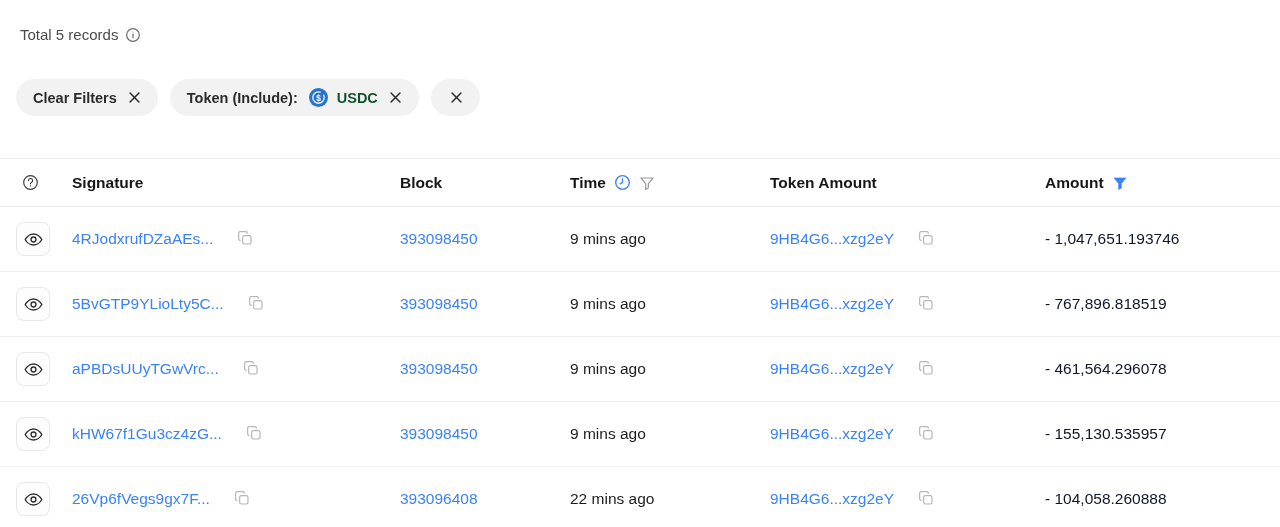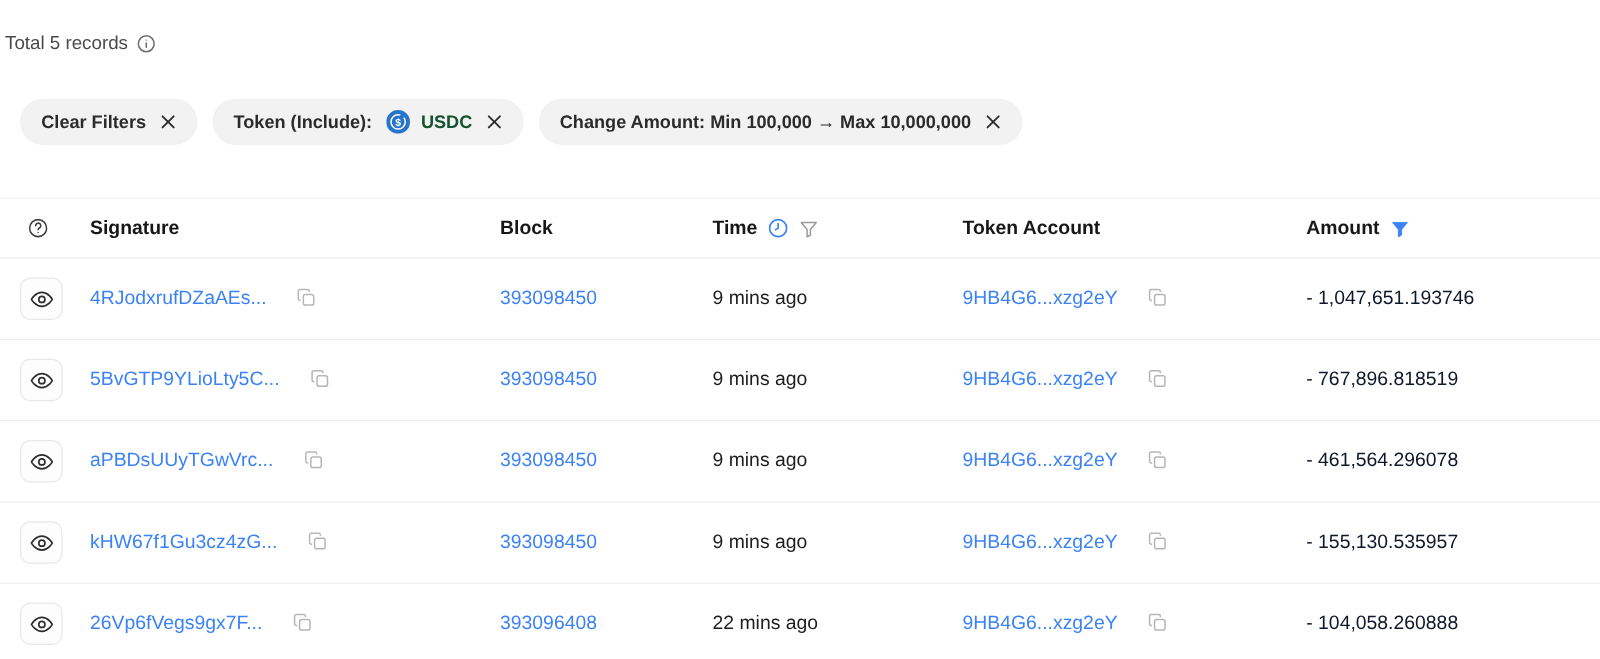--- a/index.html
+++ b/index.html
@@ -1,21 +1,21 @@
 <!DOCTYPE html>
 <html><head>
 <meta charset="utf-8">
 <style>
   * { box-sizing: border-box; margin: 0; padding: 0; }
   html, body { background: #ffffff; }
   body { font-family: "Liberation Sans", sans-serif; }
   .page { width: 1280px; height: 527px; background: #ffffff; overflow: hidden; position: relative; }
 
   
-  .total-row { padding: 26px 4px 0; display: flex; align-items: center; gap: 7px; color: #4a4a4a; font-size: 15px; }
+  .total-row { padding: 26px 20px 0; display: flex; align-items: center; gap: 7px; color: #4a4a4a; font-size: 15px; }
   .total-row .ico { display: inline-flex; align-items: center; }
 
   
   .chips-row { display: flex; align-items: center; gap: 12px; margin: 36px 16px 0; }
   .chip { display: inline-flex; align-items: center; gap: 9px; background: #f2f2f3; border-radius: 19px; height: 37px; padding: 0 17px; font-size: 14.5px; font-weight: 700; color: #2b2b2b; cursor: pointer; white-space: nowrap; }
   .chip .close { display: inline-flex; align-items: center; margin-left: 2px; cursor: pointer; }
   .chip .token-sym { color: #14532d; font-weight: 700; }
   .chip .usdc { display: inline-flex; align-items: center; margin-left: 2px; }
 
   
@@ -72,21 +72,20 @@
       <span class="token-sym">USDC</span>
       <span class="close">
         <svg width="13" height="13" viewBox="0 0 14 14" stroke="#2b2b2b" stroke-width="1.6" stroke-linecap="round">
             <line x1="2.2" y1="2.2" x2="11.8" y2="11.8"></line>
             <line x1="11.8" y1="2.2" x2="2.2" y2="11.8"></line>
           </svg>
       </span>
     </div>
 
     <div class="chip">
-      <span>Change Amount: Min 100,000 → Max 10,000,000</span>
       <span class="close">
         <svg width="13" height="13" viewBox="0 0 14 14" stroke="#2b2b2b" stroke-width="1.6" stroke-linecap="round">
             <line x1="2.2" y1="2.2" x2="11.8" y2="11.8"></line>
             <line x1="11.8" y1="2.2" x2="2.2" y2="11.8"></line>
           </svg>
       </span>
     </div>
 
 
   </div>
@@ -115,21 +114,21 @@
             <polyline points="12 6.8 12 12 8.8 14"></polyline>
           </svg>
         </span>
         <span class="icon-btn">
           <svg width="16" height="16" viewBox="0 0 24 24" fill="none" stroke="#9a9a9a" stroke-width="1.8" stroke-linejoin="round">
             <path d="M3 4.5h18l-7 8.3v6.7l-4 2.3v-9L3 4.5z"></path>
           </svg>
         </span>
       </div>
       <div class="hcell">
-        <span>Token Account</span>
+        <span>Token Amount</span>
       </div>
       <div class="hcell">
         <span>Amount</span>
         <span class="icon-btn">
           <svg width="16" height="16" viewBox="0 0 24 24" fill="#3b82f6" stroke="#3b82f6" stroke-width="1" stroke-linejoin="round">
             <path d="M3 4.5h18l-7 8.3v6.7l-4 2.3v-9L3 4.5z"></path>
           </svg>
         </span>
       </div>
     </div>

